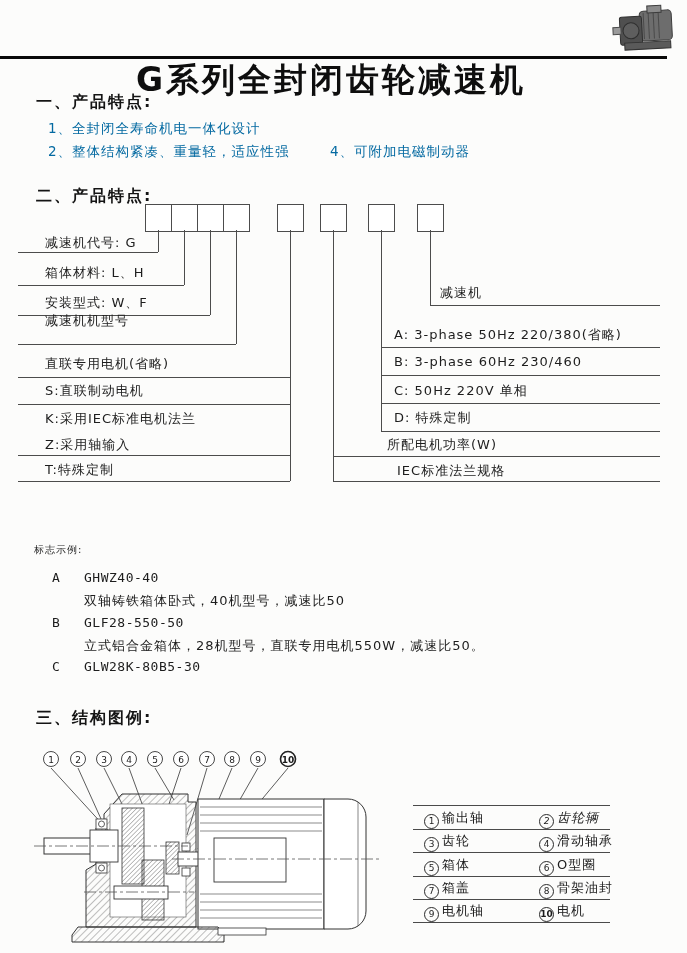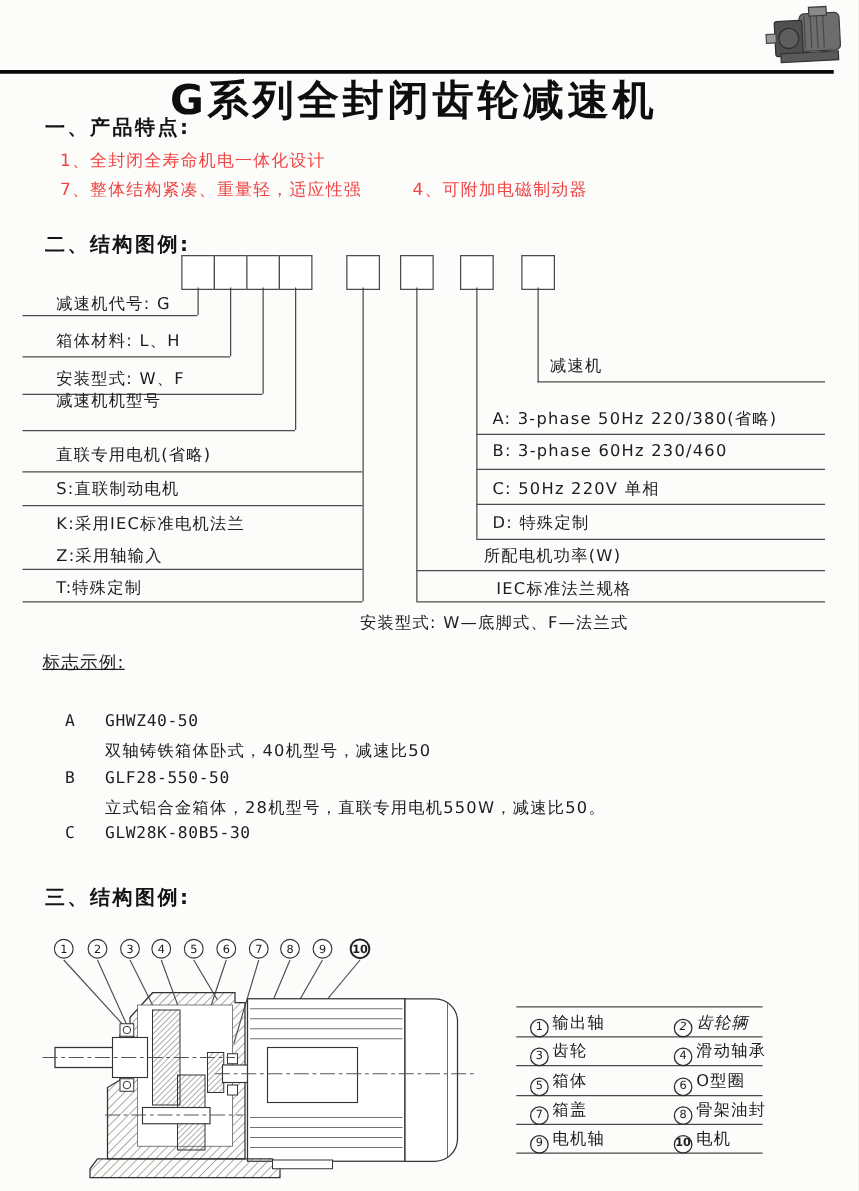--- a/index.html
+++ b/index.html
@@ -1,21 +1,21 @@
 <!DOCTYPE html>
 <html><head>
 <meta charset="utf-8">
 <style>
   html,body{margin:0;padding:0;background:#e9e8e5;}
   .page{position:relative;width:687px;height:953px;background:#fcfcfb;overflow:hidden;
         font-family:"DejaVu Sans","Liberation Sans",sans-serif;color:#1d1d1d;}
   .abs{position:absolute;white-space:nowrap;}
   .title{font-size:33px;font-weight:600;letter-spacing:3px;color:#0e0e0e;text-align:center;}
   .h1{font-size:16px;font-weight:700;letter-spacing:2px;color:#141414;}
-  .body-t{font-size:13.5px;letter-spacing:1px;color:#ef4444;}
+  .body-t{font-size:13.5px;letter-spacing:1px;color:#0369a1;}
   .lbl{font-size:13px;letter-spacing:1px;color:#1d1d1d;}
   .code{font-family:"DejaVu Sans Mono","Liberation Mono",monospace;font-size:13px;letter-spacing:.5px;}
   .hline{position:absolute;height:1px;background:#4c4c4c;}
   .vline{position:absolute;width:1px;background:#4c4c4c;}
   .mbox{position:absolute;top:204px;width:25px;height:26px;border:1px solid #4c4c4c;background:#fff;}
   .rule{position:absolute;left:0;top:56px;width:667px;height:3px;background:#090909;}
   .tline{position:absolute;left:413px;width:197px;height:1px;background:#4a4a4a;}
   .cell{position:absolute;font-size:13px;letter-spacing:1px;color:#1c1c1c;white-space:nowrap;}
   .circ{display:inline-block;width:13px;height:13px;border:1px solid #2b2b2b;border-radius:50%;
         font-size:9px;line-height:13px;text-align:center;margin-right:3px;vertical-align:-2px;
@@ -41,24 +41,24 @@
       <rect x="14" y="38" width="46" height="7" fill="#5a5a5a" stroke="#333"></rect>
     </g>
   </svg>
 
   <div class="rule"></div>
 
   <div class="abs title" style="left:96px;top:58px;width:470px;">G系列全封闭齿轮减速机</div>
 
   <div class="abs h1" style="left:36px;top:92px;">一、产品特点:</div>
   <div class="abs body-t" style="left:48px;top:120px;">1、全封闭全寿命机电一体化设计</div>
-  <div class="abs body-t" style="left:48px;top:143px;">7、整体结构紧凑、重量轻，适应性强</div>
+  <div class="abs body-t" style="left:48px;top:143px;">2、整体结构紧凑、重量轻，适应性强</div>
   <div class="abs body-t" style="left:330px;top:143px;">4、可附加电磁制动器</div>
 
-  <div class="abs h1" style="left:36px;top:186px;">二、结构图例:</div>
+  <div class="abs h1" style="left:36px;top:186px;">二、产品特点:</div>
 
   <div class="mbox" style="left:145px;"></div>
   <div class="mbox" style="left:171px;"></div>
   <div class="mbox" style="left:197px;"></div>
   <div class="mbox" style="left:223px;"></div>
   <div class="mbox" style="left:277px;"></div>
   <div class="mbox" style="left:320px;"></div>
   <div class="mbox" style="left:368px;"></div>
   <div class="mbox" style="left:417px;"></div>
 
@@ -97,26 +97,25 @@
   <div class="hline" style="left:381px;top:375px;width:279px;"></div>
   <div class="abs lbl" style="left:394px;top:382px;">C: 50Hz 220V 单相</div>
   <div class="hline" style="left:381px;top:403px;width:279px;"></div>
   <div class="abs lbl" style="left:394px;top:409px;">D: 特殊定制</div>
   <div class="hline" style="left:381px;top:431px;width:279px;"></div>
   <div class="abs lbl" style="left:387px;top:436px;">所配电机功率(W)</div>
   <div class="hline" style="left:333px;top:456px;width:327px;"></div>
   <div class="abs lbl" style="left:397px;top:462px;">IEC标准法兰规格</div>
   <div class="hline" style="left:333px;top:481px;width:327px;"></div>
 
-  <div class="abs lbl" style="left:288px;top:489px;">安装型式: W—底脚式、F—法兰式</div>
-
-  <div class="abs lbl" style="left:34px;top:521px;font-size:14px;text-decoration:underline;">标志示例:</div>
+
+  <div class="abs lbl" style="left:34px;top:543px;font-size:10px;">标志示例:</div>
 
   <div class="abs code" style="left:52px;top:570px;">A</div>
-  <div class="abs code" style="left:84px;top:570px;">GHWZ40-50</div>
+  <div class="abs code" style="left:84px;top:570px;">GHWZ40-40</div>
   <div class="abs lbl" style="left:84px;top:592px;">双轴铸铁箱体卧式，40机型号，减速比50</div>
 
   <div class="abs code" style="left:52px;top:615px;">B</div>
   <div class="abs code" style="left:84px;top:615px;">GLF28-550-50</div>
   <div class="abs lbl" style="left:84px;top:637px;">立式铝合金箱体，28机型号，直联专用电机550W，减速比50。</div>
 
   <div class="abs code" style="left:52px;top:659px;">C</div>
   <div class="abs code" style="left:84px;top:659px;">GLW28K-80B5-30</div>
 
   <div class="abs h1" style="left:36px;top:708px;">三、结构图例:</div>

